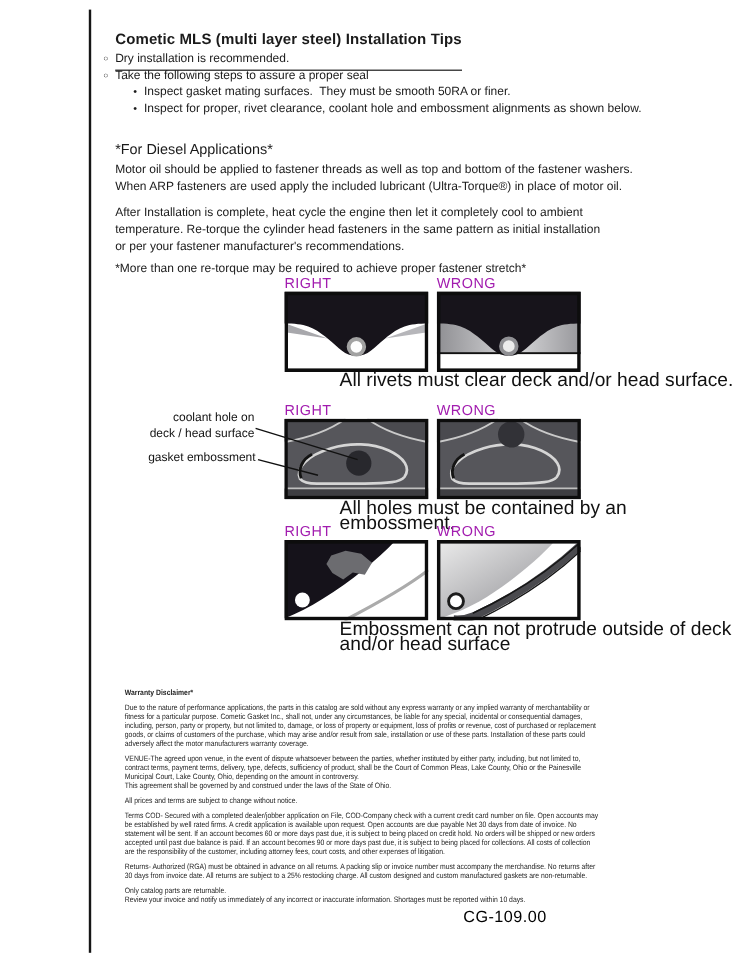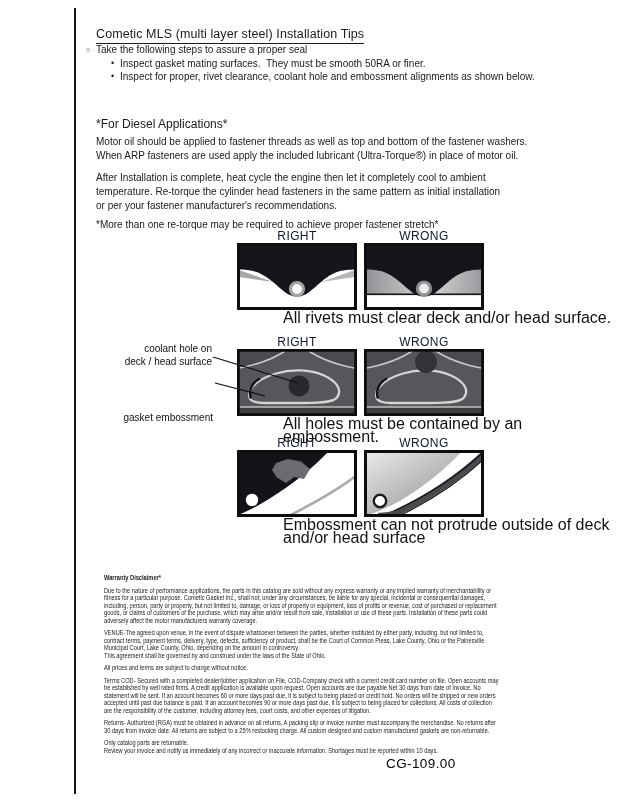--- a/index.html
+++ b/index.html
@@ -4,61 +4,65 @@
 <style>
   html,body { margin:0; padding:0; }
   body {
     width:618px; height:800px; background:#ffffff; position:relative;
     font-family:"Liberation Sans", sans-serif; color:#1a1a1a; overflow:hidden;
   }
   .abs { position:absolute; }
   .edge-line { left:74px; top:8px; width:2px; height:786px; background:#161616; }
 
   .title {
-    left:96px; top:24px; font-size:12.5px; font-weight:400; letter-spacing:0.1px;
-    border-bottom:1.8px solid #1a1a1a; padding-bottom:2px; display:inline-block;
+    left:96px; top:24px; font-size:12.5px; font-weight:700; letter-spacing:0.1px;
+    border-bottom:1.8px solid #1a1a1a; padding-bottom:18px; display:inline-block;
   }
 
   .bullets { left:86px; top:43px; font-size:10px; line-height:13.5px; }
   .b-row { display:flex; }
   .b-row.sub { padding-left:25px; }
   .b-marker { width:10px; flex:none; font-size:7px; line-height:13.5px; }
   .b-row.sub .b-marker { font-size:9px; width:9px; }
   .b-text { white-space:pre; }
 
   .h2 { font-size:12px; font-weight:400; }
   .body-text { font-size:10px; line-height:14px; white-space:pre-line; width:470px; }
 
-  .dlabel { width:120px; text-align:center; font-size:12px; letter-spacing:0.4px; color:#0f172a; }
+  .dlabel { width:120px; font-size:12px; letter-spacing:0.4px; color:#a21caf; }
   .dbox { width:120px; height:67px; }
   .cap { font-size:16px; line-height:12.5px; color:#111; white-space:pre-line;margin-left:46px; }
 
   .ann { font-size:10px; line-height:12.5px; text-align:right; color:#111; white-space:pre-line; }
   .ann1 { right:406px; top:343px; }
-  .ann2 { right:405px; top:376px;margin-top:36px; }
+  .ann2 { right:405px; top:376px; }
 
   .legal {
     left:104px; top:574px; width:470px; font-size:6.5px; line-height:7.5px;
     transform:scaleX(0.875); transform-origin:0 0; color:#222;
   }
   .legal .lh { font-weight:700; margin:0 0 5px 0; }
   .legal p { margin:0 0 5px 0; white-space:pre-line; }
 
   .pagenum { left:386px; top:756px; font-size:13.5px; letter-spacing:0.4px; color:#000000; }
 </style>
 </head>
 <body>
 
 <div class="abs edge-line"></div>
 
 <div class="abs" style="left:96px; top:24px;">
   <span class="title" style="position:static;">Cometic MLS (multi layer steel) Installation Tips</span>
 </div>
 
 <div class="abs bullets">
+  <div class="b-row">
+    <span class="b-marker">○</span>
+    <span class="b-text">Dry installation is recommended.</span>
+  </div>
   <div class="b-row">
     <span class="b-marker">○</span>
     <span class="b-text">Take the following steps to assure a proper seal</span>
   </div>
   <div class="b-row sub">
     <span class="b-marker">•</span>
     <span class="b-text">Inspect gasket mating surfaces.  They must be smooth 50RA or finer.</span>
   </div>
   <div class="b-row sub">
     <span class="b-marker">•</span>

